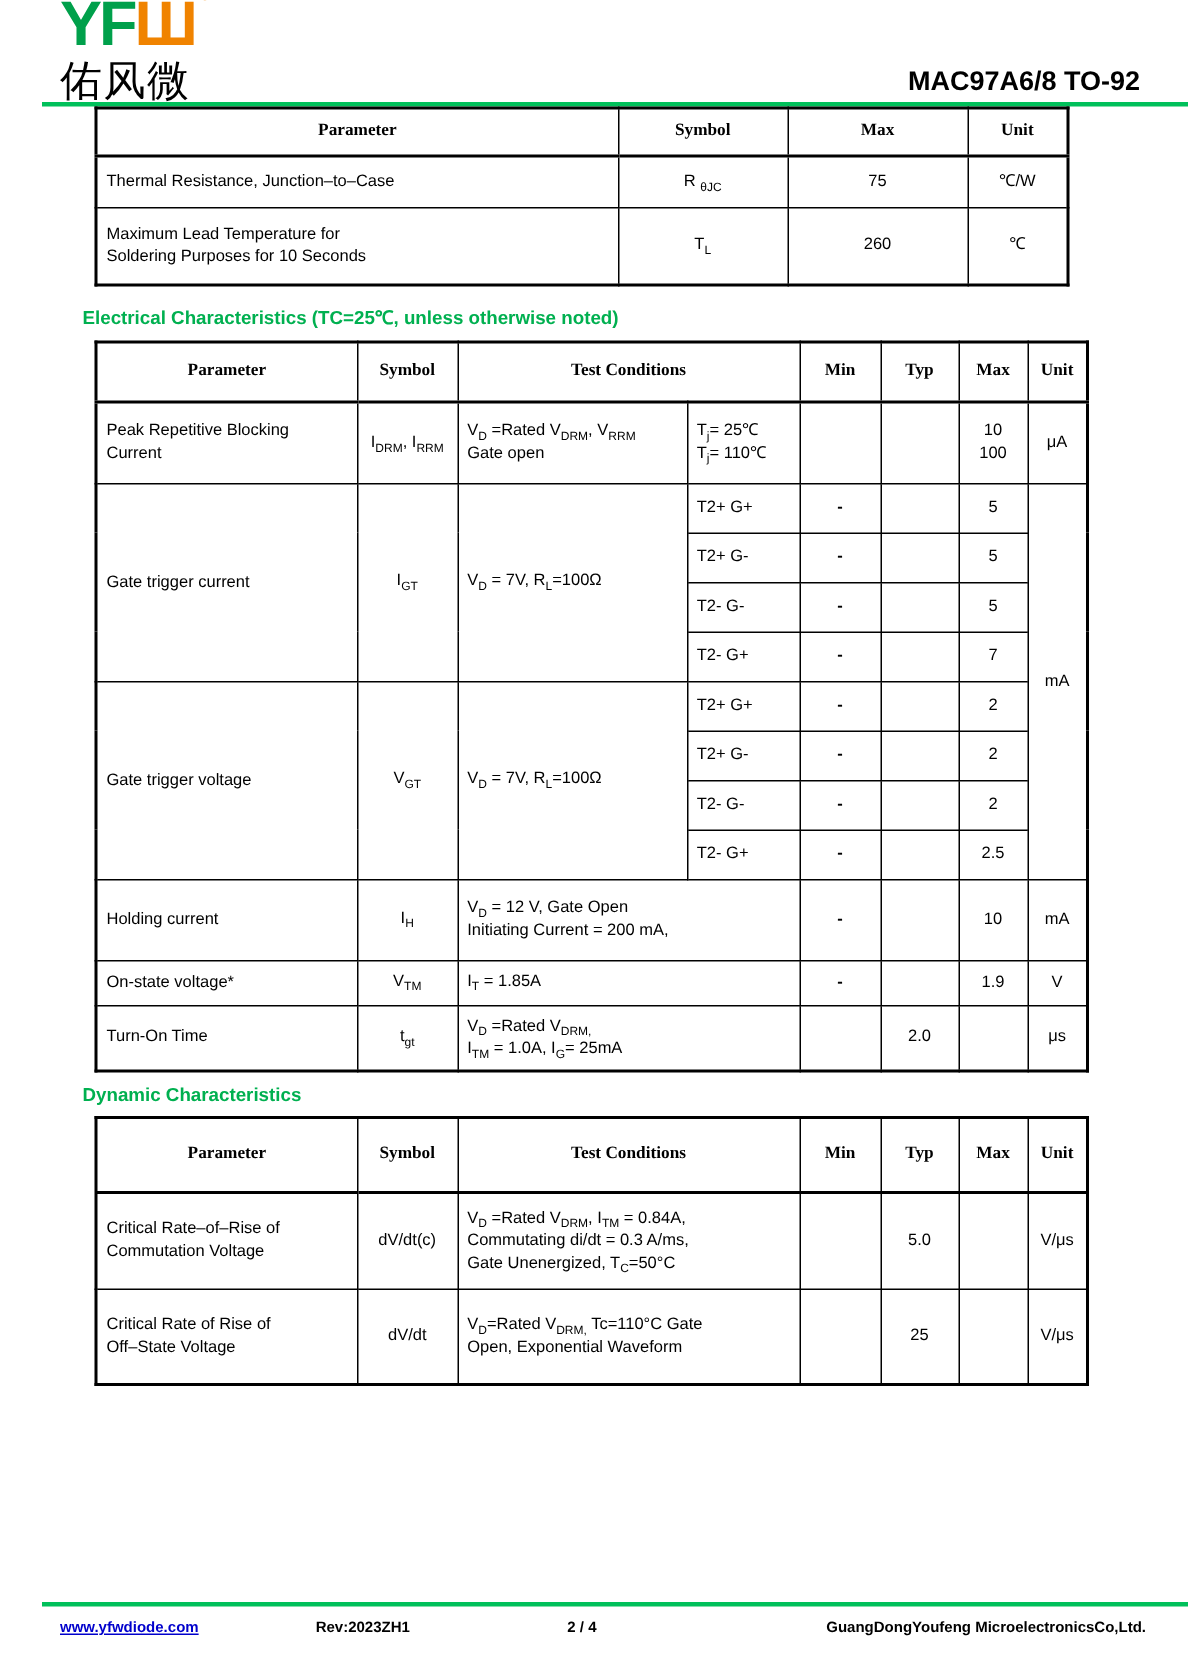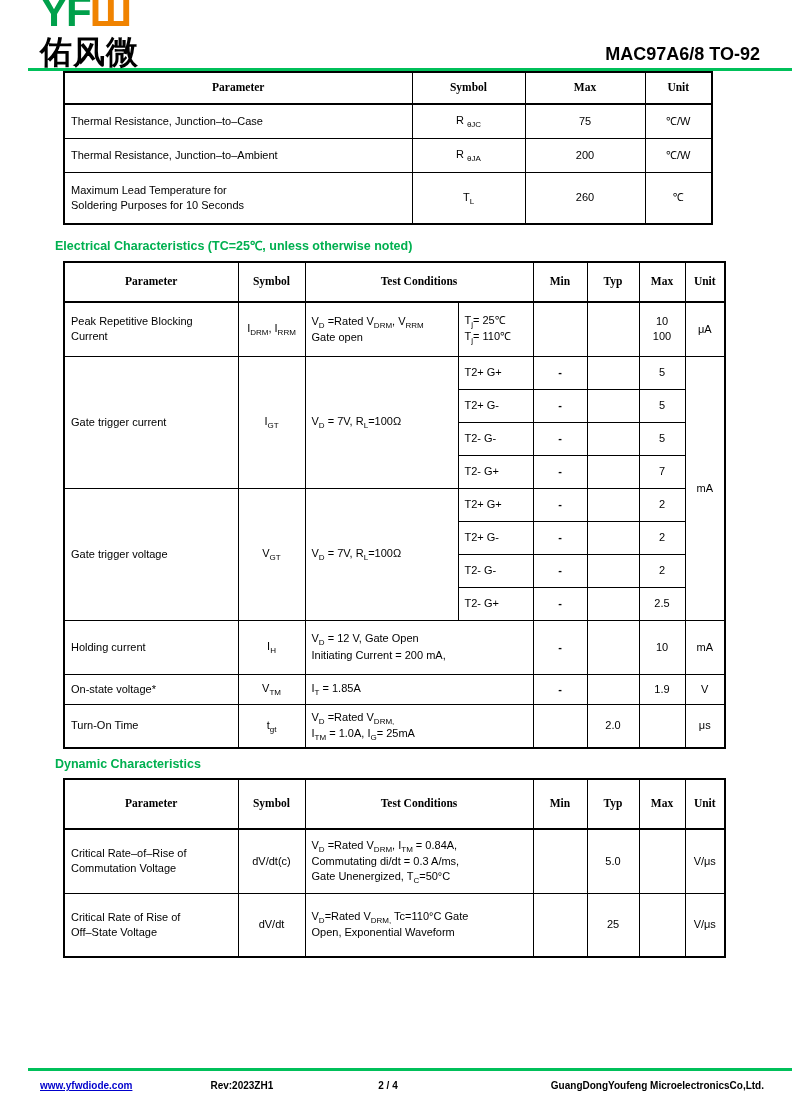--- a/index.html
+++ b/index.html
@@ -7,21 +7,21 @@
         font-family:"Liberation Sans",sans-serif;overflow:hidden;}
   
   .hdr{display:flex;justify-content:space-between;align-items:flex-end;
        padding:6px 40px 0 40px;height:68px;box-sizing:border-box;}
   .logo{line-height:1;}
   .logo-top{font-size:42px;font-weight:bold;letter-spacing:-2px;}
   .lg-yf{color:#00a04b;}
   .lg-w{color:#f08300;}
   .lg-reg{font-size:13px;color:#f08300;font-weight:normal;vertical-align:top;
           position:relative;top:-6px;margin-left:2px;letter-spacing:0;}
-  .logo-cjk{font-size:32px;font-weight:bold;margin-top:3px;letter-spacing:1px;}
+  .logo-cjk{font-size:28px;font-weight:normal;margin-top:3px;letter-spacing:1px;}
   .part-title{font-size:18px;font-weight:bold;padding-bottom:3px;}
   .rule{height:3px;background:#00c05a;margin-left:28px;margin-right:8px;}
   
   .sec-heading{color:#00b050;font-weight:bold;font-size:12.5px;margin:8px 0 7px 55px;}
   .mt12{margin-top:12px;}
   
   table{border-collapse:collapse;table-layout:fixed;margin-left:63px;border:2px solid #000;}
   th,td{border:1px solid #000;font-size:11px;text-align:center;vertical-align:middle;
         padding:1px 3px;white-space:pre-line;line-height:1.35;box-sizing:border-box;}
   th{font-size:11.5px;border-bottom:2px solid #000;font-family:Liberation Serif, serif;}
@@ -68,26 +68,20 @@
         <th>Symbol</th>
         <th>Max</th>
         <th>Unit</th>
       </tr>
     </thead>
     <tbody>
       <tr class="h34">
         <td class="t-left">Thermal Resistance, Junction–to–Case</td>
         <td>R <sub>θJC</sub></td>
         <td>75</td>
-        <td>℃/W</td>
-      </tr>
-      <tr class="h34">
-        <td class="t-left">Thermal Resistance, Junction–to–Ambient</td>
-        <td>R <sub>θJA</sub></td>
-        <td>200</td>
         <td>℃/W</td>
       </tr>
       <tr class="h42">
         <td class="t-left">Maximum Lead Temperature for
 Soldering Purposes for 10 Seconds</td>
         <td>T<sub>L</sub></td>
         <td>260</td>
         <td>℃</td>
       </tr>
     </tbody>

